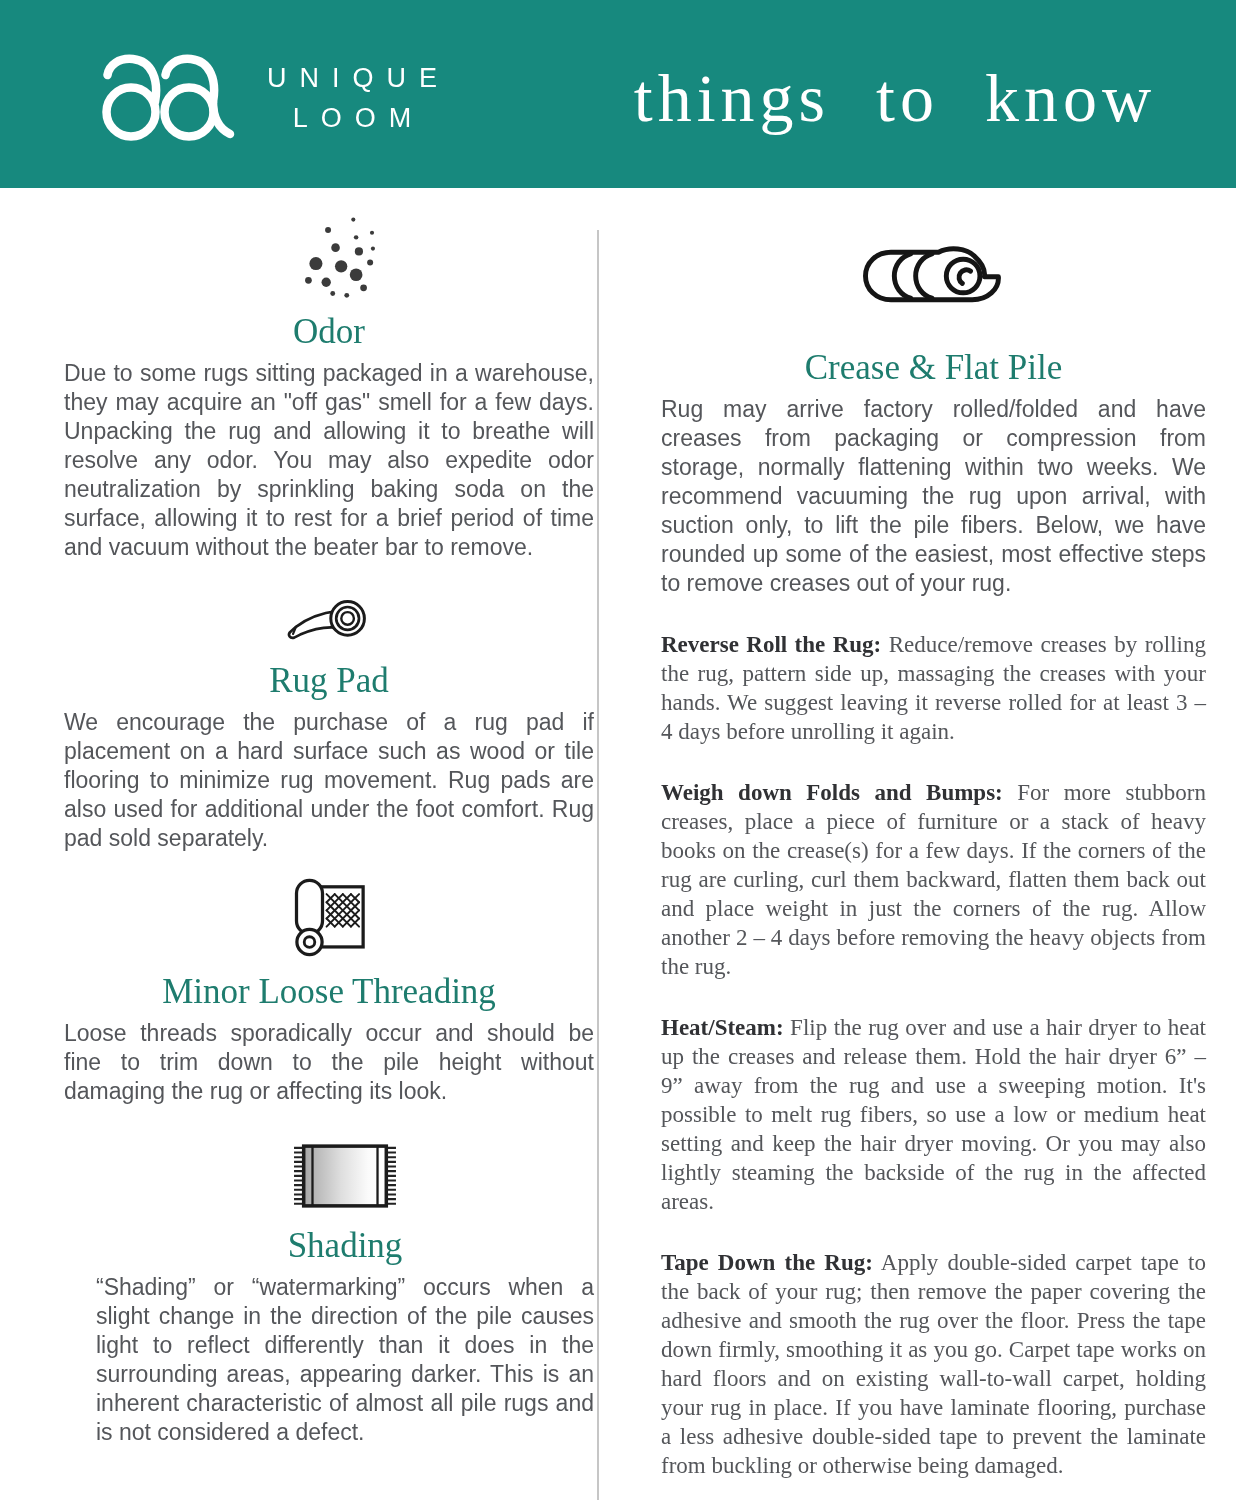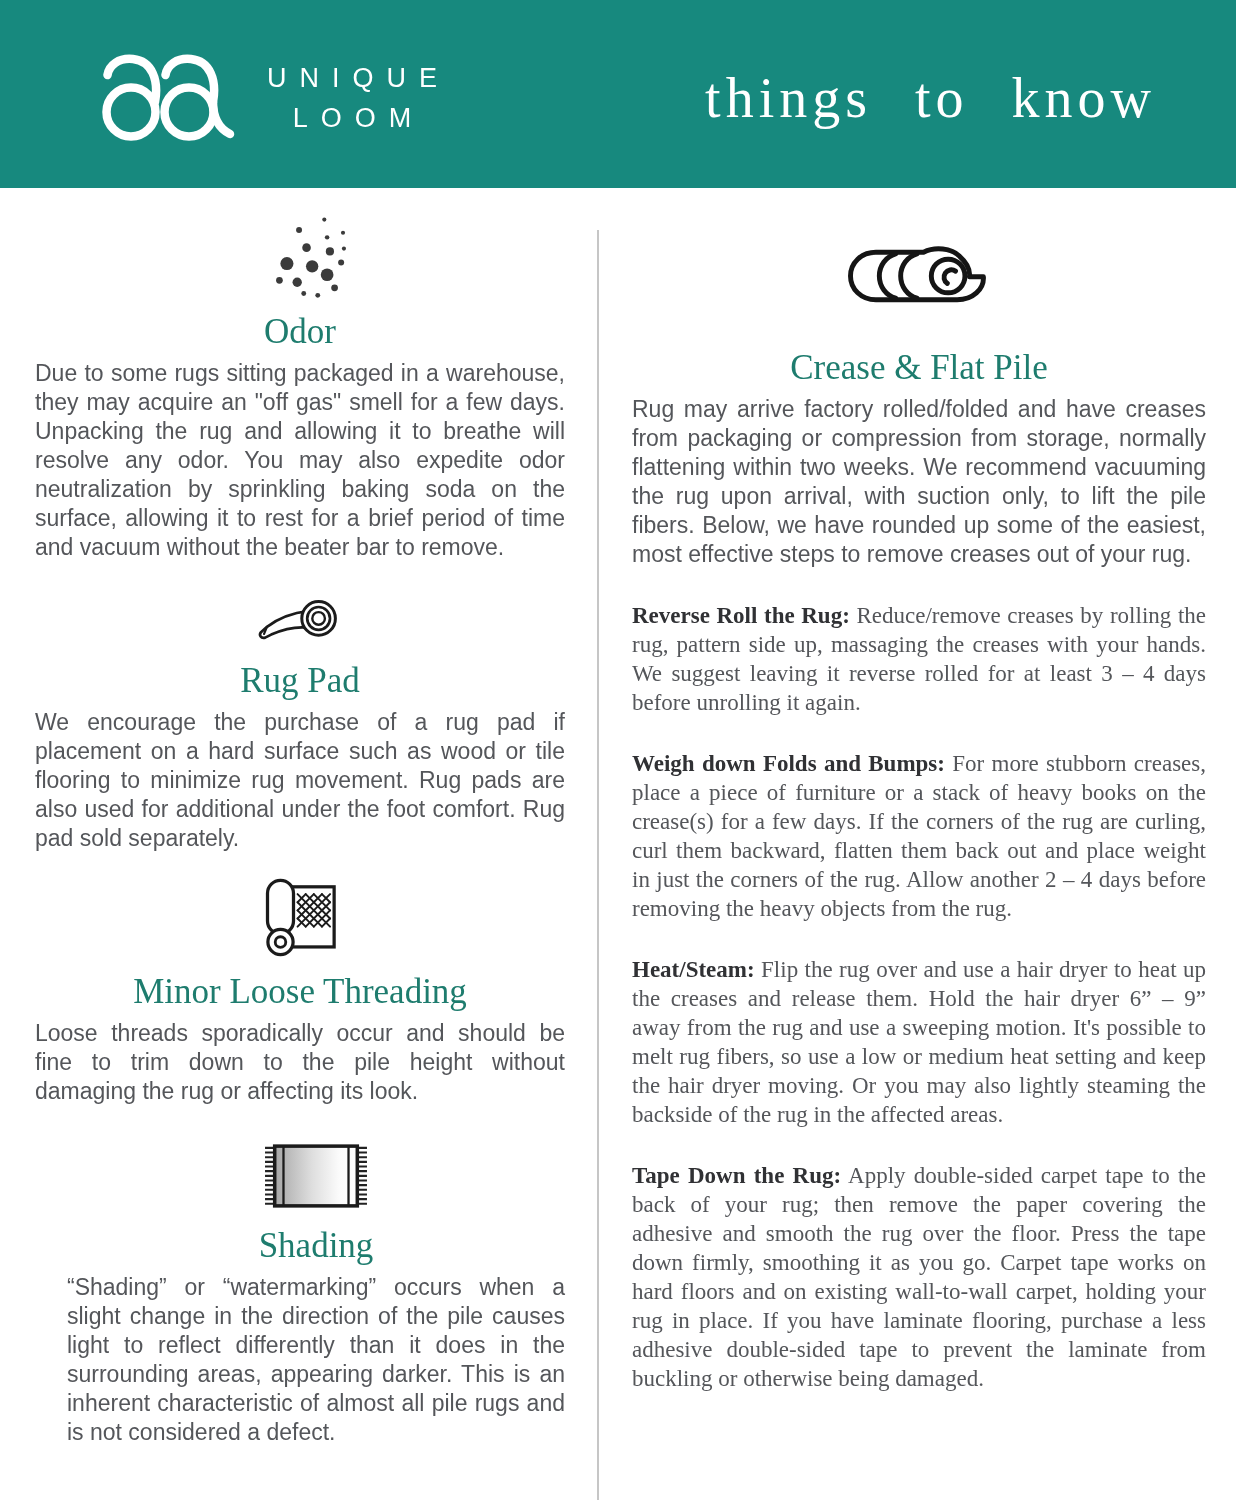--- a/index.html
+++ b/index.html
@@ -18,26 +18,26 @@
   .brand { display:flex; align-items:center; gap:18px; }
   .brand svg { display:block; }
   .brand-text {
     display:flex; flex-direction:column; align-items:center;
     color:#ffffff; font-size:27px; line-height:1.5; letter-spacing:13px;
     font-weight:400;
   }
   .brand-text .line { white-space:nowrap; text-indent:13px; }
   .masthead-title {
     color:#ffffff; font-family:"Liberation Serif", "DejaVu Serif", serif;
-    font-weight:400; font-size:56px; letter-spacing:5px; word-spacing:24px;
+    font-weight:400; font-size:68px; letter-spacing:5px; word-spacing:24px;
     white-space:nowrap; margin-right:6px;
   }
 
   
-  .content { position:relative; display:flex; }
+  .content { position:relative; display:flex;padding-left:29px; }
   .divider {
     position:absolute; left:597px; top:42px; width:2px; height:1270px;
     background:#c6c6c6;
   }
   .col { text-align:center; }
   .col-left  { width:597px; padding:26px 32px 0 35px; }
   .col-right { flex:1; padding:56px 30px 0 35px; }
 
   .icon-wrap { display:flex; justify-content:center; align-items:flex-end; }
   .icon-wrap svg { display:block; }

